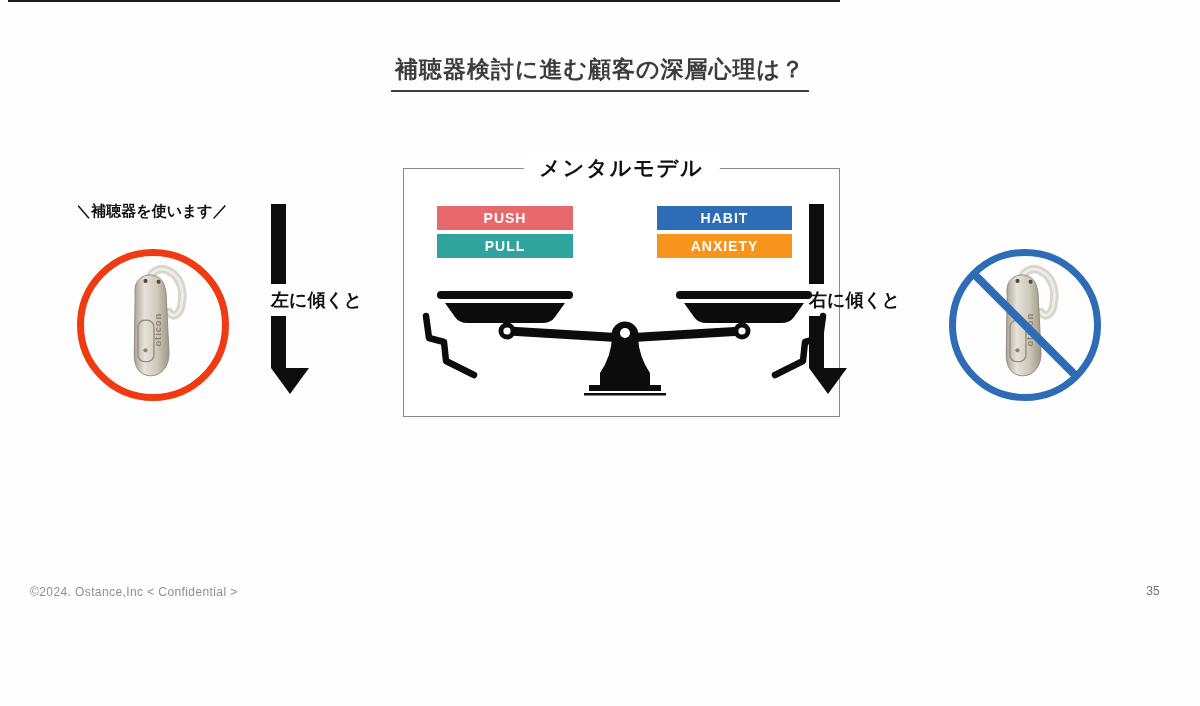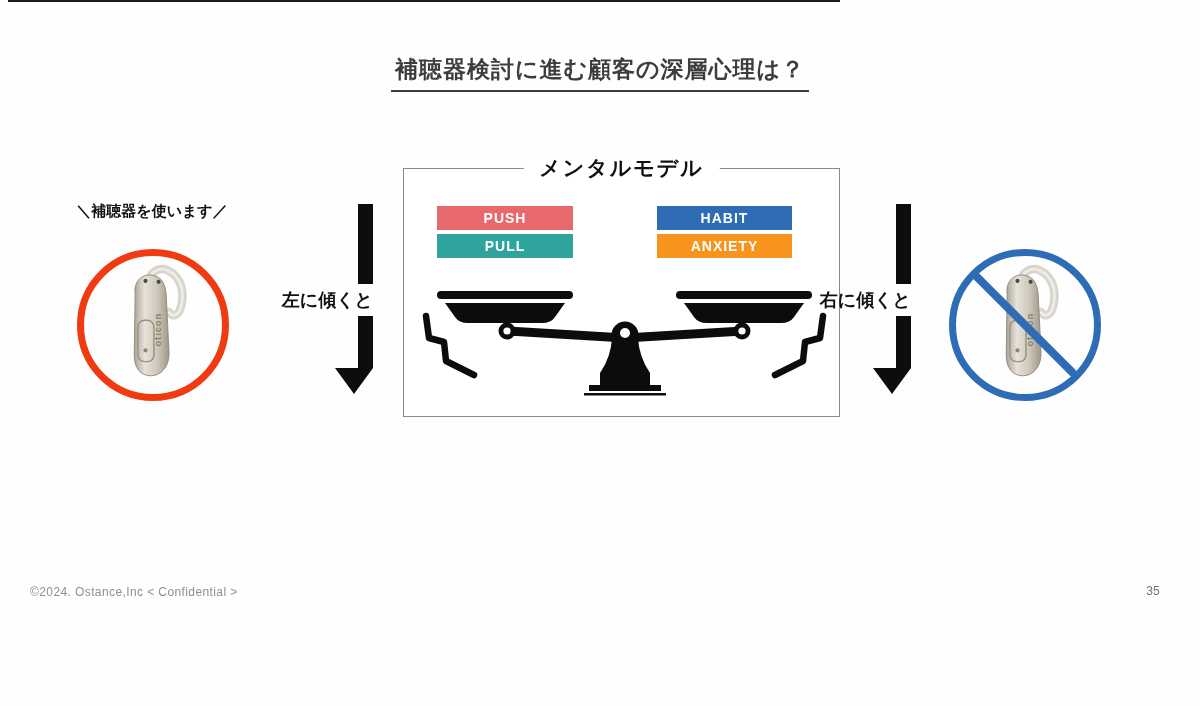--- a/index.html
+++ b/index.html
@@ -26,21 +26,21 @@
   .weight-box { width:100%; height:24px; margin-bottom:4px; display:flex;
                 align-items:center; justify-content:center;
                 color:#fff; font-weight:bold; font-size:14px; letter-spacing:1px; }
   .wb-push    { background:var(--push); }
   .wb-pull    { background:var(--pull); }
   .wb-habit   { background:var(--habit); }
   .wb-anxiety { background:var(--anxiety); }
   .scale-svg { position:absolute; left:0; top:118px; }
 
   
-  .arrow-col { position:absolute; width:102px; display:flex; flex-direction:column; align-items:flex-end; }
+  .arrow-col { position:absolute; width:102px; display:flex; flex-direction:column; align-items:flex-start; }
   .arrow-col.left  { left:271px; top:204px; }
   .arrow-col.right { left:809px; top:204px; }
   .arrow-bar-top { width:15px; height:80px; background:#0d0d0d; }
   .arrow-label { margin:4px 0; font-size:18px; font-weight:bold; color:#111; white-space:nowrap; }
   .arrow-bar-bottom { width:15px; height:52px; background:#0d0d0d; }
   .arrow-head { width:0; height:0; border-left:19px solid transparent;
                 border-right:19px solid transparent; border-top:26px solid #0d0d0d; }
 
   
   .catch-text { position:absolute; top:202px; width:240px; text-align:center;

